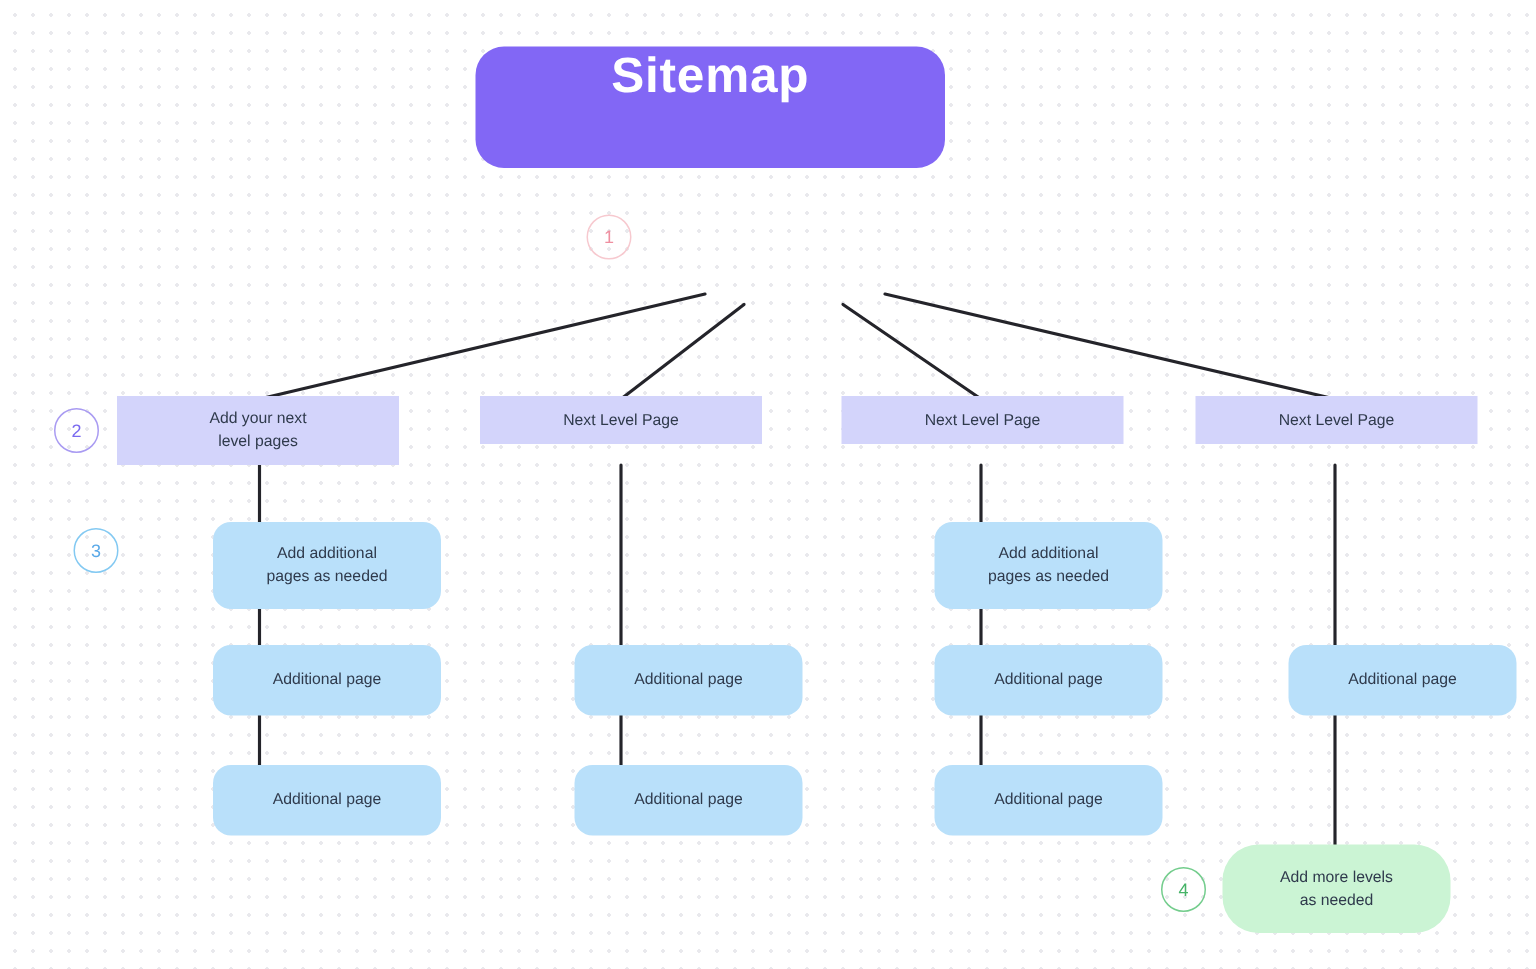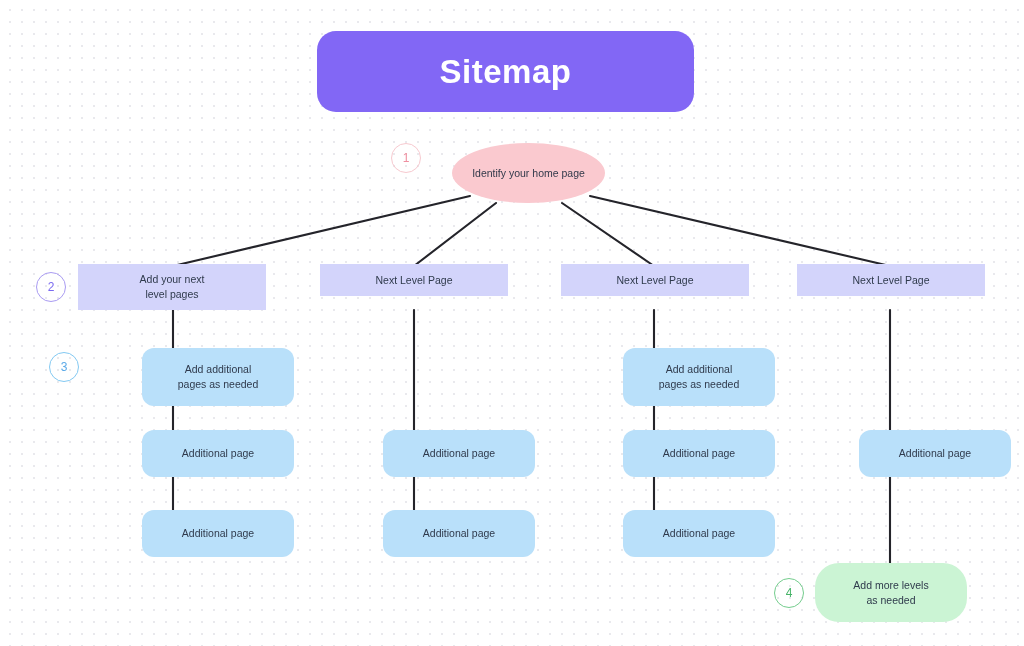--- a/index.html
+++ b/index.html
@@ -33,26 +33,25 @@
     width: 1024px;
     height: 646px;
     pointer-events: none;
   }
 
   
   .title-banner {
     position: absolute;
     left: 317px;
     top: 31px;
-    width: 377px;
+    width: 313px;
     height: 81px;
     border-radius: 19px;
     background: #8267f5;
     display: flex;
-    align-items: center;
     justify-content: center;
   }
   .title-banner .title-text {
     color: #ffffff;
     font-size: 33px;
     font-weight: bold;
     letter-spacing: 0.5px;
   }
 
   
@@ -153,23 +152,20 @@
       <line x1="890" y1="477" x2="890" y2="563"></line>
     </g>
   </svg>
 
   <div class="title-banner">
     <span class="title-text">Sitemap</span>
   </div>
 
   <div class="badge badge-1" style="left:391px; top:143px;">1</div>
 
-  <div class="ellipse-node">
-    <span class="node-text">Identify your home page</span>
-  </div>
 
   <div class="badge badge-2" style="left:36px; top:272px;">2</div>
 
   <div class="badge badge-3" style="left:49px; top:352px;">3</div>
 
   <div class="badge badge-4" style="left:774px; top:578px;">4</div>
 
   <div class="node level2" style="left:78px; top:264px; width:188px; height:46px;">
     <span class="node-text">Add your next
 level pages</span>

